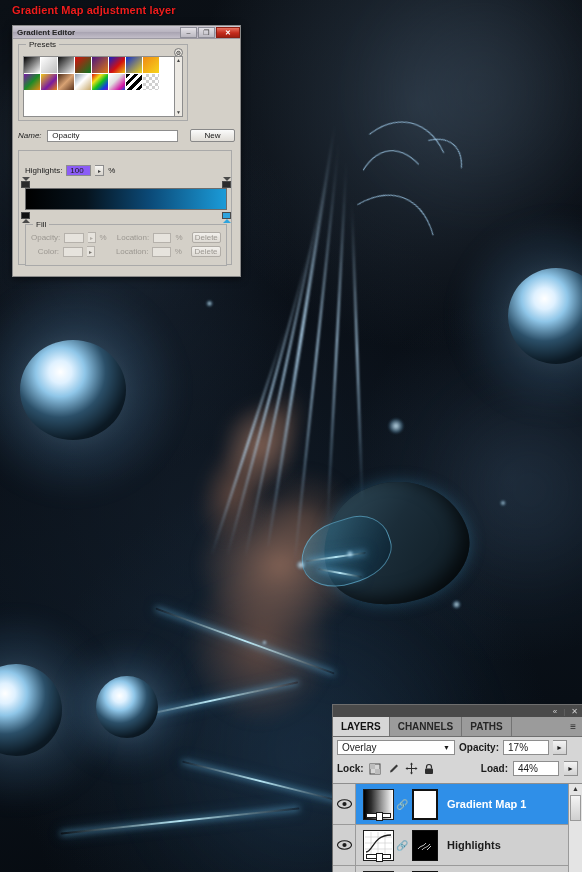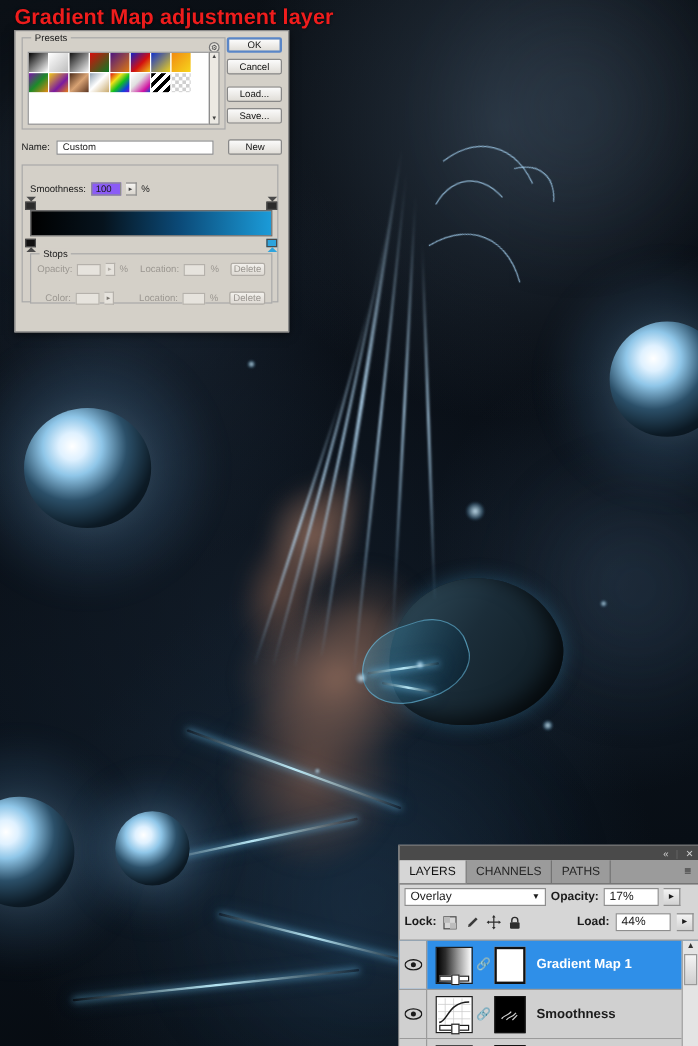--- a/index.html
+++ b/index.html
@@ -83,21 +83,21 @@
   }
   .bokeh {
     position:absolute; border-radius:50%;
     background: radial-gradient(circle, rgba(210,240,255,.9), rgba(120,195,240,.25) 55%, transparent 72%);
     filter: blur(1px);
   }
 
   
   #caption {
     position:absolute; left:12px; top:4px;
-    font-size:18px; font-weight:bold;
+    font-size:11px; font-weight:bold;
     color:#ef1d1d;
     letter-spacing:.1px;
     text-shadow: 0 0 2px rgba(0,0,0,.8);
     white-space:nowrap;
   }
 
   
   #ge {
     position:absolute; left:12px; top:25px;
     width:229px; height:252px;
@@ -170,21 +170,21 @@
     background: linear-gradient(to bottom, #fbfbfb, #e0ddd7);
     border:1px solid #888; border-radius:2px;
     font-size:8px; color:#141414;
     display:flex; align-items:center; justify-content:center;
     cursor:default;
   }
   .btn.primary { border:2px solid #5a86c7; background: linear-gradient(to bottom,#fcfcfc,#e2dfd9); }
   #ge-buttons { position:absolute; right:5px; top:5px; display:flex; flex-direction:column; gap:5px; }
 
   #name-row { display:flex; align-items:center; margin-top:8px; gap:4px; }
-  #name-row .lbl { font-size:8px; width:26px; }
+  #name-row .lbl { font-size:8px; width:26px;font-style:italic; }
   #name-input {
     width:134px; height:12px; background:#fff; border:1px solid #8d8d8d;
     font-size:8px; padding-left:4px; display:flex; align-items:center;
   }
   #new-btn { margin-left:8px; }
 
   #gtype-fs { margin-top:8px; width:214px; height:115px; padding:8px 6px 6px 6px; }
   .row { display:flex; align-items:center; gap:4px; }
   .minifield {
     background:#8b5cf6; border:1px solid #8d8d8d; height:11px;
@@ -244,21 +244,21 @@
     display:flex; align-items:center; justify-content:flex-end;
     padding-right:4px; gap:6px; color:#cfcfcf; font-size:8px;
   }
   #lp-tabs {
     height:20px; background:#9b9b9b;
     display:flex; align-items:stretch;
     border-bottom:1px solid #6e6e6e;
   }
   .lp-tab {
     padding:0 8px; display:flex; align-items:center;
-    font-size:10px; font-weight:normal; color:#262626;
+    font-size:10px; font-weight:bold; color:#262626;
     border-right:1px solid #737373;
   }
   .lp-tab.active { background:#d6d6d6; color:#111; }
   #lp-menu { margin-left:auto; display:flex; align-items:center; padding:0 6px; font-size:10px; color:#262626; }
 
   #lp-blendrow { height:21px; display:flex; align-items:center; padding:0 4px; gap:4px; }
   #blend-select {
     width:118px; height:15px; background:#fff; border:1px solid #8e8e8e;
     display:flex; align-items:center; padding:0 4px; font-size:10px;
   }
@@ -383,20 +383,28 @@
   <div class="bokeh" style="left:388px;top:418px;width:16px;height:16px;"></div>
   <div class="bokeh" style="left:206px;top:300px;width:7px;height:7px;"></div>
   <div class="bokeh" style="left:452px;top:600px;width:9px;height:9px;"></div>
   <div class="bokeh" style="left:500px;top:500px;width:6px;height:6px;"></div>
   <div class="bokeh" style="left:262px;top:640px;width:5px;height:5px;"></div>
 
   <div id="caption" style="color: rgb(239, 29, 29);">Gradient Map adjustment layer</div>
 
   <div id="ge">
 
+    <div id="ge-title">
+      <span class="t">Gradient Editor</span>
+      <div id="ge-wbtns">
+        <div>–</div>
+        <div>❐</div>
+        <div class="close">✕</div>
+      </div>
+    </div>
 
     <div id="ge-body">
 
       <div class="fieldset" id="presets-fs">
         <span class="legend">Presets</span>
         <div id="presets-gear">⚙</div>
         <div id="presets-well">
           <div id="presets-grid">
               <div class="swatch" style="background: linear-gradient(135deg, rgb(0, 0, 0), rgb(255, 255, 255));"></div>
               <div class="swatch" style="background: linear-gradient(135deg, rgb(255, 255, 255), rgb(189, 189, 189));"></div>
@@ -415,38 +423,32 @@
               <div class="swatch" style="background: repeating-linear-gradient(135deg, rgb(0, 0, 0) 0px, rgb(0, 0, 0) 3px, rgb(255, 255, 255) 3px, rgb(255, 255, 255) 6px);"></div>
               <div class="swatch" style="background: repeating-conic-gradient(rgb(207, 207, 207) 0%, rgb(207, 207, 207) 25%, rgb(255, 255, 255) 0%, rgb(255, 255, 255) 50%) 0px 0px / 6px 6px;"></div>
             </div>
         </div>
         <div id="presets-sb">
           <div class="ar">▲</div>
           <div class="ar bot">▼</div>
         </div>
       </div>
 
-      <div id="ge-buttons">
-        <div class="btn primary">OK</div>
-        <div class="btn">Cancel</div>
-        <div class="btn" style="margin-top:5px;">Load...</div>
-        <div class="btn">Save...</div>
-      </div>
 
       <div id="name-row">
         <span class="lbl">Name:</span>
-        <div id="name-input">Custom</div>
+        <div id="name-input">Opacity</div>
         <div class="btn" id="new-btn">New</div>
       </div>
 
       <div class="fieldset" id="gtype-fs">
 
 
         <div class="row" style="margin-top:6px;">
-          <span>Smoothness:</span>
+          <span>Highlights:</span>
           <div class="minifield" style="width:25px;">100</div>
           <div class="spin">►</div>
           <span>%</span>
         </div>
 
         <div id="gradient-strip-wrap">
           <div id="gradient-strip" style="background: linear-gradient(to right, rgb(0, 0, 0) 0%, rgb(6, 19, 29) 30%, rgb(11, 74, 120) 62%, rgb(27, 155, 216) 100%);"></div>
 
           <div class="stop top" style="left:-4px;">
             <div class="tri"></div>
@@ -460,34 +462,34 @@
             <div class="box" style="background:#111111;"></div>
               <div class="tri"></div>
           </div>
           <div class="stop bot" style="left:197px;">
             <div class="box" style="background:#2ea4dd;"></div>
               <div class="tri" style="border-bottom-color:#2ea4dd;"></div>
           </div>
         </div>
 
         <div class="fieldset" id="stops-fs">
-          <span class="legend">Stops</span>
+          <span class="legend">Fill</span>
 
           <div class="row" style="margin-top:-1px;">
             <span class="dim" style="width:34px;text-align:right;">Opacity:</span>
             <div class="dim-field" style="width:24px;"></div>
             <div class="spin" style="background:#e6e3dd;border-color:#b5b1ab;color:#b0aca6;">►</div>
             <span class="dim">%</span>
             <span class="dim" style="margin-left:6px;">Location:</span>
             <div class="dim-field" style="width:22px;"></div>
             <span class="dim">%</span>
             <div class="dim-btn" style="margin-left:5px;">Delete</div>
           </div>
 
-          <div class="row" style="margin-top:13px;">
+          <div class="row" style="margin-top:3px;">
             <span class="dim" style="width:34px;text-align:right;">Color:</span>
             <div class="dim-field" style="width:24px;"></div>
             <div class="spin" style="background:#e6e3dd;border-color:#b5b1ab;color:#7a7670;">►</div>
             <span class="dim" style="visibility:hidden;">%</span>
             <span class="dim" style="margin-left:6px;">Location:</span>
             <div class="dim-field" style="width:22px;"></div>
             <span class="dim">%</span>
             <div class="dim-btn" style="margin-left:5px;">Delete</div>
           </div>
 
@@ -586,21 +588,21 @@
             </svg>
             <div class="slider"></div>
           </div>
           <span class="link-icon">🔗</span>
           <div class="mask black">
             <svg width="18" height="14" viewBox="0 0 18 14">
               <path d="M2 11 C5 7 7 9 10 5 M6 12 C8 9 11 10 14 6 M11 12 L15 8" stroke="#cfcfcf" stroke-width="1" fill="none"></path>
             </svg>
           </div>
         </div>
-        <span class="layer-name">Smoothness</span>
+        <span class="layer-name">Highlights</span>
       </div>
 
       <div class="layer-row" style="height:41px;">
         <div class="eye-cell"></div>
         <div class="thumbs">
           <div class="thumb curves">
             <svg width="29" height="29" viewBox="0 0 29 29" style="position:absolute;left:0;top:0;">
               <rect x="1" y="1" width="27" height="22" fill="#fff"></rect>
               <path d="M1 12 H28 M14 1 V23 M7 1 V23 M21 1 V23" stroke="#c9c9c9" stroke-width=".6"></path>
               <path d="M2 21 C11 19 16 6 27 4" fill="none" stroke="#1b1b1b" stroke-width="1.3"></path>

